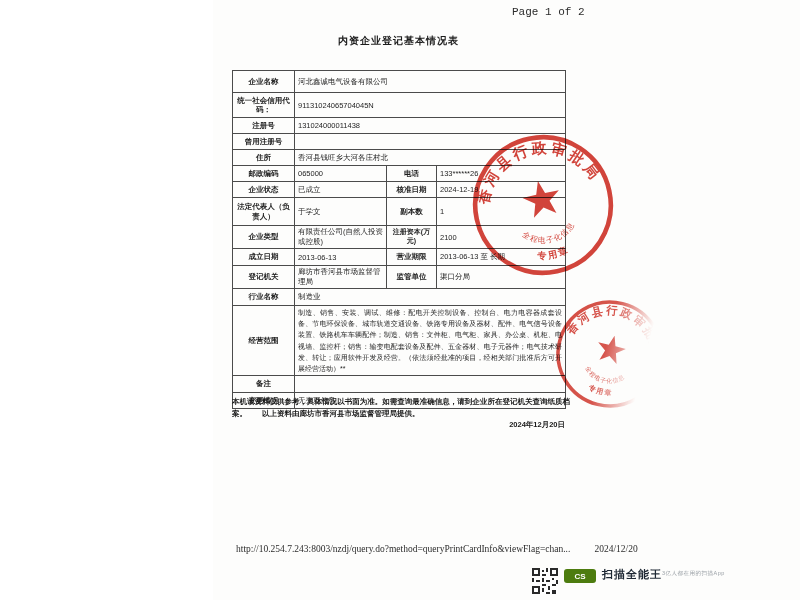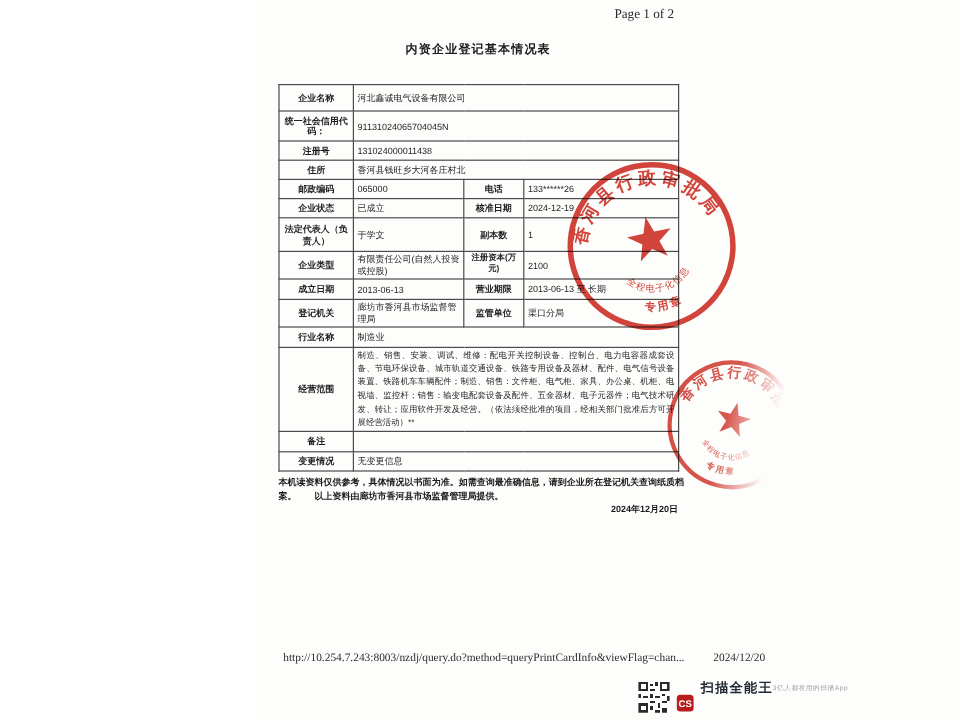--- a/index.html
+++ b/index.html
@@ -8,21 +8,21 @@
     background:#ffffff;
     font-family:"Liberation Sans", sans-serif;
     color:#222;
   }
   .scan-sheet{
     position:absolute;left:213px;top:0;width:587px;height:600px;
     background:#fdfdfc;
   }
   .page-indicator{
     position:absolute;left:512px;top:6px;
-    font-family:Liberation Serif, serif;
+    font-family:Liberation Mono, monospace;
     font-size:11px;color:#2b2b2b;
   }
   .doc-title{
     position:absolute;left:232px;top:34px;width:333px;
     text-align:center;font-size:10px;font-weight:bold;color:#1c1c1c;
     letter-spacing:1px;
   }
   table.reg-table{
     position:absolute;left:232px;top:70px;width:333px;
     border-collapse:collapse;table-layout:fixed;
@@ -57,24 +57,24 @@
   }
   .url-line .print-date{margin-left:24px;}
   .stamp{position:absolute;pointer-events:none;mix-blend-mode:multiply;}
   .stamp1{left:466px;top:128px;width:154px;height:154px;transform:rotate(-12deg);opacity:.92;}
   .stamp2{left:551px;top:295px;width:118px;height:118px;transform:rotate(14deg);opacity:.88;}
   .camscanner{
     position:absolute;left:532px;top:568px;height:30px;
     display:flex;align-items:flex-start;gap:6px;
   }
   .cs-logo{
-    width:14px;height:14px;border-radius:3px;background:#b91c1c;
+    width:32px;height:14px;border-radius:3px;background:#4d7c0f;
     color:#fff;font-size:8px;font-weight:bold;
     display:flex;align-items:center;justify-content:center;
-    margin-top:11px;
+    margin-top:1px;
   }
   .cs-text-col{display:flex;flex-direction:row;}
   .cs-name{font-size:11px;font-weight:bold;color:#1d2733;letter-spacing:1px;line-height:1.2;}
   .cs-tagline{font-size:5.5px;color:#9aa0a6;margin-top:2px;letter-spacing:.5px;}
 </style>
 </head>
 <body>
 
 <div class="scan-sheet"></div>
 
@@ -94,20 +94,24 @@
     <td class="lbl">企业名称</td>
     <td class="val" colspan="3">河北鑫诚电气设备有限公司</td>
   </tr>
   <tr class="r-h26">
     <td class="lbl">统一社会信用代码：</td>
     <td class="val" colspan="3">91131024065704045N</td>
   </tr>
   <tr class="r-h17">
     <td class="lbl">注册号</td>
     <td class="val" colspan="3">131024000011438</td>
+  </tr>
+  <tr class="r-h17">
+    <td class="lbl">曾用注册号</td>
+    <td class="val" colspan="3"></td>
   </tr>
   <tr class="r-h17">
     <td class="lbl">住所</td>
     <td class="val" colspan="3">香河县钱旺乡大河各庄村北</td>
   </tr>
   <tr class="r-h17">
     <td class="lbl">邮政编码</td>
     <td class="val">065000</td>
     <td class="lbl">电话</td>
     <td class="val">133******26</td>

